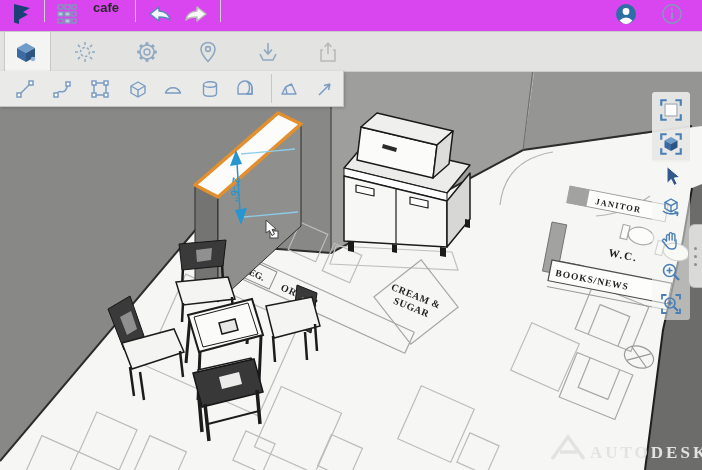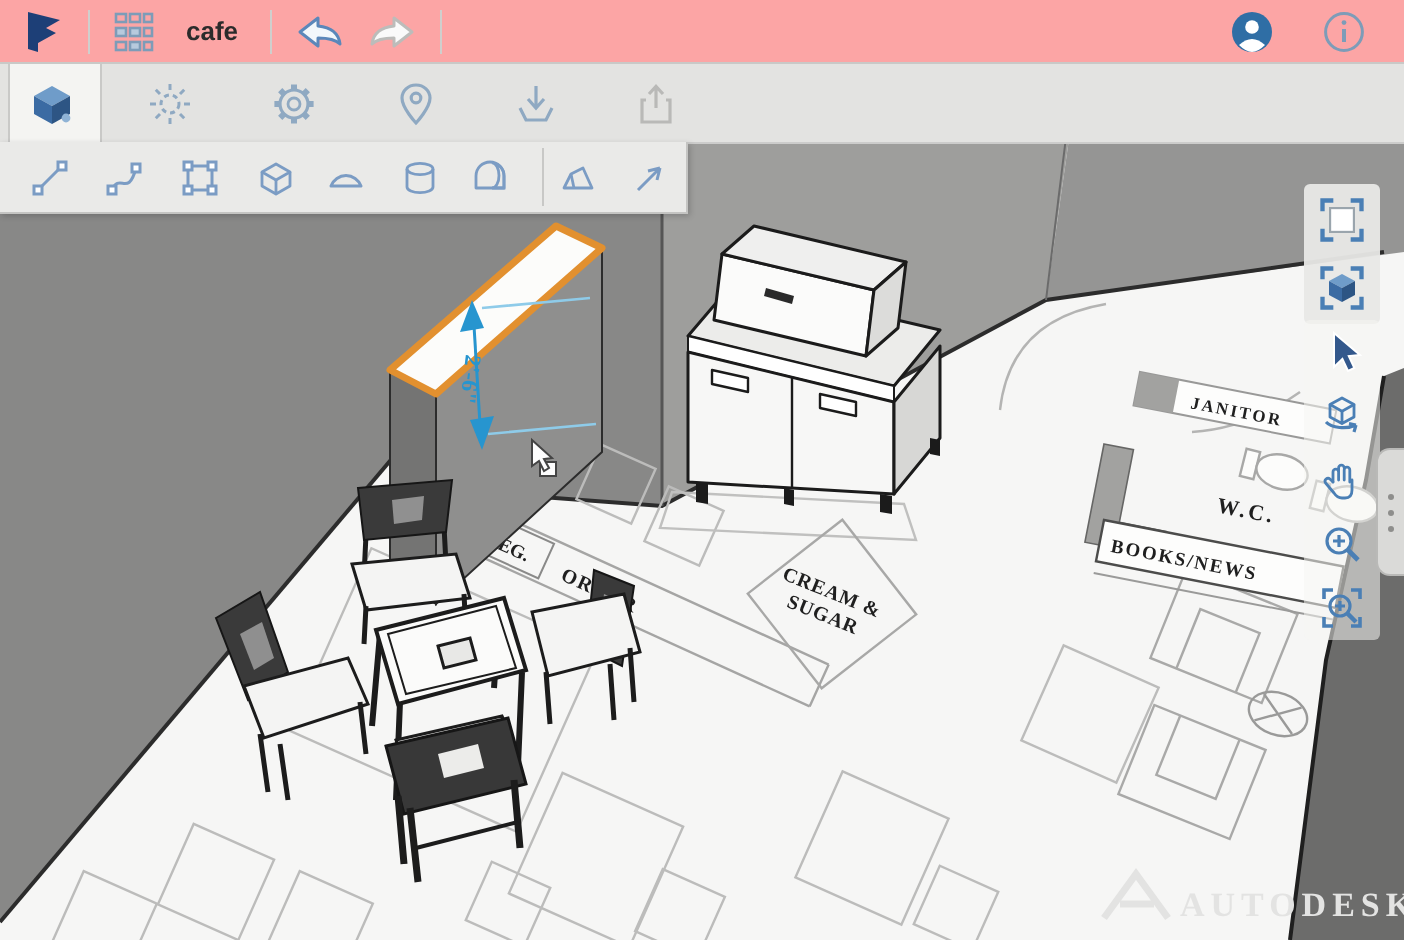--- a/index.html
+++ b/index.html
@@ -1,22 +1,22 @@
 <!DOCTYPE html>
 <html><head>
 <meta charset="utf-8">
 <style>
   html,body{margin:0;padding:0;background:#dcdcda;}
   .app{position:relative;width:702px;height:470px;overflow:hidden;background:#f6f6f5;
        font-family:"Liberation Sans",sans-serif;-webkit-user-select:none;user-select:none;}
   svg text{font-family:"Liberation Serif",serif;}
 
   
-  .topbar{position:absolute;left:0;top:0;width:702px;height:31px;background:#fca5a5;
-          border-bottom:1px solid #c9c9c7;display:flex;align-items:center;z-index:10;}
+  .topbar{position:absolute;left:0;top:0;width:702px;height:31px;background:#d946ef;
+          border-bottom:1px solid #c9c9c7;display:flex;align-items:flex-start;z-index:10;}
   .tb-sep{width:1px;height:22px;background:#cfcfcd;margin:0 6px;}
   .tb-btn{display:flex;align-items:center;justify-content:center;height:28px;padding:0 5px;cursor:pointer;}
   .tb-title{font-size:13px;font-weight:bold;color:#2b2b2b;padding:0 10px;}
   .tb-spacer{flex:1;}
   .topbar .right-pad{width:14px;}
 
   .row2{position:absolute;left:0;top:31px;width:702px;height:40px;background:#e3e3e1;
         border-bottom:1px solid #cccccb;z-index:9;}
   .row2 .tab-sel{position:absolute;left:4px;top:0;width:45px;height:40px;background:#f4f4f2;
         border-left:1px solid #c9c9c7;border-right:1px solid #c9c9c7;}

